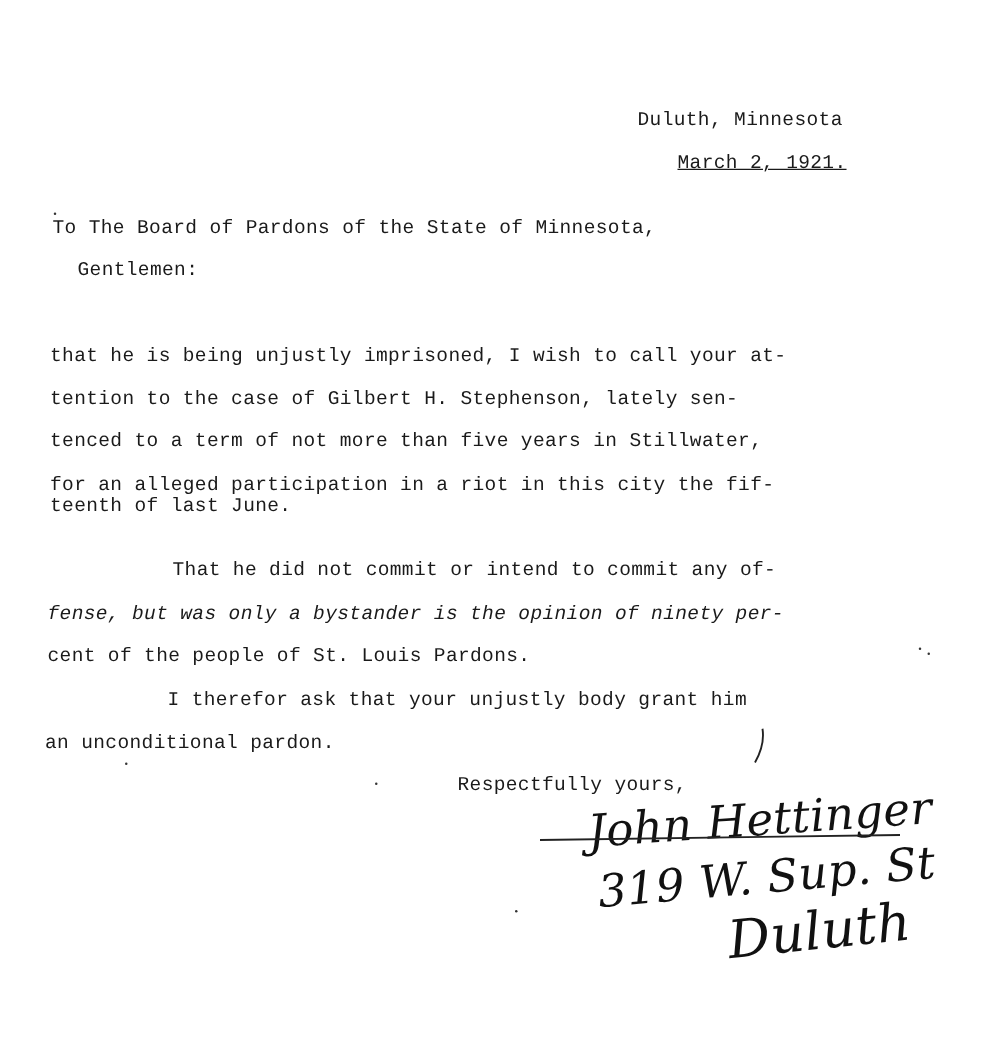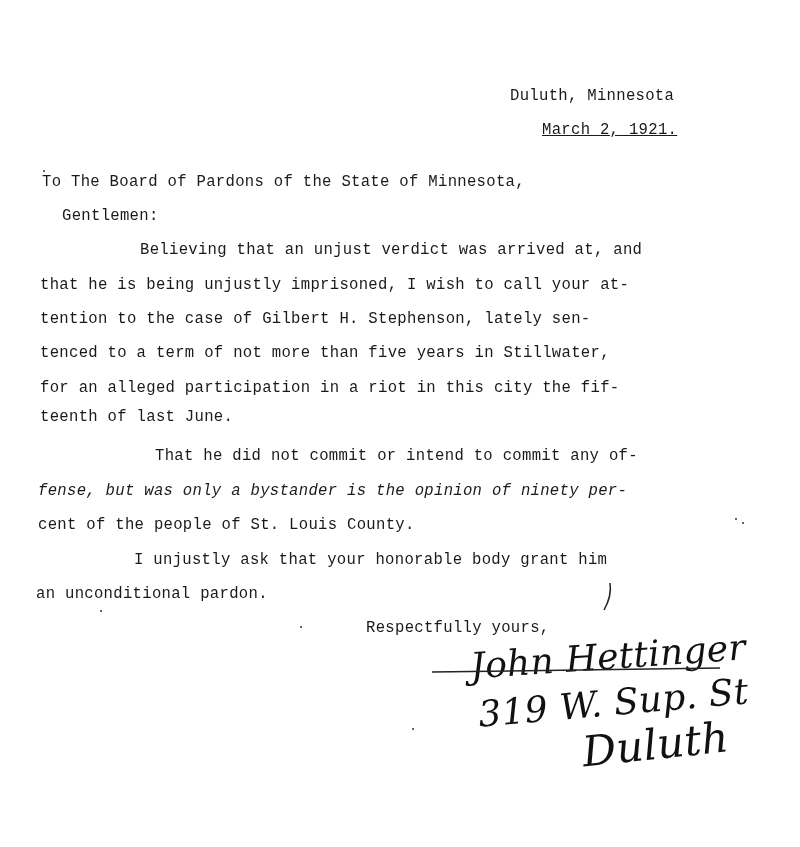--- a/index.html
+++ b/index.html
@@ -23,31 +23,30 @@
 <body>
 
 <div class="page">
 
   <div class="line" style="left:510px; top:86px;">Duluth, Minnesota</div>
   <div class="line" style="left:542px; top:120px;text-decoration:underline;">March 2, 1921.</div>
 
   <div class="line" style="left:42px; top:172px;">To The Board of Pardons of the State of Minnesota,</div>
   <div class="line" style="left:42px; top:206px;margin-left:20px;">Gentlemen:</div>
 
-  <div class="line" style="left:140px; top:240px;">Believing that an unjust verdict was arrived at, and</div>
   <div class="line" style="left:40px; top:309px;">tention to the case of Gilbert H. Stephenson, lately sen-</div>
   <div class="line" style="left:40px; top:275px;">that he is being unjustly imprisoned, I wish to call your at-</div>
   <div class="line" style="left:40px; top:378px;">for an alleged participation in a riot in this city the fif-</div>
   <div class="line" style="left:40px; top:343px;">tenced to a term of not more than five years in Stillwater,</div>
-  <div class="line" style="left:40px; top:407px;">teenth of last June.</div>
+  <div class="line" style="left:40px; top:395px;">teenth of last June.</div>
 
-  <div class="line" style="left:138px; top:446px;margin-left:17px;">That he did not commit or intend to commit any of-</div>
+  <div class="line" style="left:138px; top:446px;">That he did not commit or intend to commit any of-</div>
   <div class="line" style="left:38px; top:481px;font-style:italic;">fense, but was only a bystander is the opinion of ninety per-</div>
-  <div class="line" style="left:38px; top:515px;">cent of the people of St. Louis County.</div>
-  <div class="line" style="left:134px; top:550px;">I unjustly ask that your honorable body grant him</div>
+  <div class="line" style="left:38px; top:515px;">cent of the people of St. Louis Pardons.</div>
+  <div class="line" style="left:134px; top:550px;">I therefor ask that your unjustly body grant him</div>
   <div class="line" style="left:36px; top:584px;">an unconditional pardon.</div>
 
   <div class="line" style="left:366px; top:618px;">Respectfully yours,</div>
 
   <div class="hand" style="left:470px; top:636px; font-size:36px; transform:rotate(-4deg);">John Hettinger</div>
   <div class="hand" style="left:478px; top:682px; font-size:36px; transform:rotate(-5deg);">319 W. Sup. St</div>
   <div class="hand" style="left:582px; top:720px; font-size:42px; transform:rotate(-6deg);">Duluth</div>
 
   <svg class="sig" width="800" height="847">
     <line x1="432" y1="672" x2="720" y2="668" stroke="#222" stroke-width="1.5"></line>

